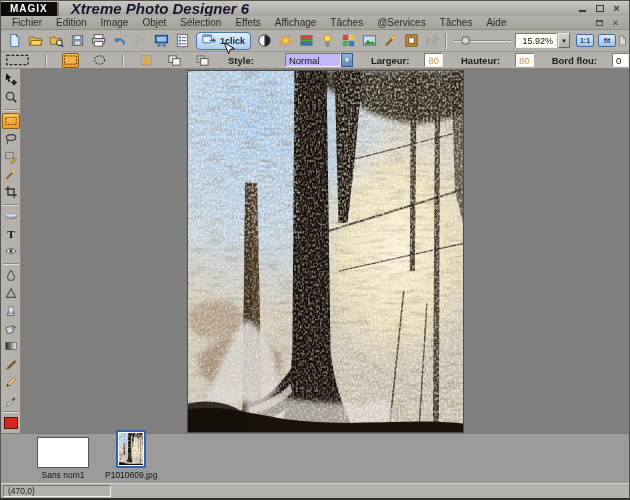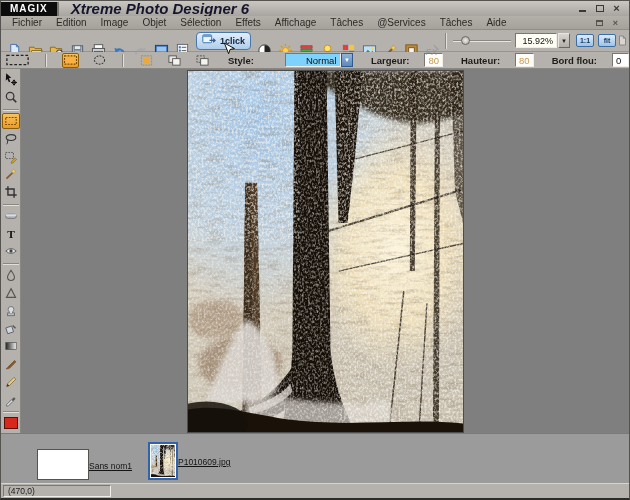--- a/index.html
+++ b/index.html
@@ -25,21 +25,21 @@
            font-size:10px;color:#2d2b27;}
   .menu-item{padding:0 7px;white-space:nowrap;}
   .mdi-controls{margin-left:auto;display:flex;gap:5px;padding-right:8px;}
   .mdi{width:11px;height:9px;display:flex;align-items:center;justify-content:center;color:#55534e;}
   .mdi .box{width:7px;height:6px;border:1px solid #55534e;border-top-width:2px;}
   .mdi.close{font-size:9px;font-weight:bold;}
 
   
   .toolbar{height:22px;flex:0 0 22px;display:flex;align-items:center;padding-left:3px;
            background:#b5b2ad;border-bottom:1px solid #98958f;}
-  .tbtn{width:21px;height:34px;display:flex;align-items:flex-end;justify-content:center;flex:0 0 auto;}
+  .tbtn{width:21px;height:34px;display:flex;align-items:center;justify-content:center;flex:0 0 auto;}
   .tbtn svg{display:block;}
   .tbtn.disabled{opacity:.55;}
   .tb-sep{width:2px;height:16px;margin:0 2px;border-left:1px solid #8a8782;border-right:1px solid #e2dfda;}
   .oneclick{height:18px;margin:0 3px;padding:0 5px;display:flex;align-items:center;gap:3px;
             background:linear-gradient(#e2eefb,#aecdeb);border:1px solid #4878aa;border-radius:4px;
             font-size:9px;font-weight:bold;color:#10233c;position:relative;}
   .oneclick .cursor{position:absolute;left:26px;top:9px;pointer-events:none;}
   .slider{width:58px;height:16px;position:relative;margin:0 4px;flex:0 0 auto;}
   .slider .track{position:absolute;left:0;right:0;top:7px;height:2px;background:#8a8782;
                  border-bottom:1px solid #e8e5e0;}
@@ -64,44 +64,44 @@
   .obtn{width:20px;height:15px;display:flex;align-items:center;justify-content:center;}
   .obtn.wide{width:30px;}
   .obtn.active{background:linear-gradient(#f7c25e,#eb9b26);border:1px solid #8a5c0a;border-radius:2px;}
   .ob-sep{width:2px;height:13px;margin:0 2px;border-left:1px solid #8a8782;border-right:1px solid #e2dfda;}
   .olabel{font-weight:bold;margin-left:5px;margin-right:2px;white-space:nowrap;}
   .fld{width:26px;height:14px;background:#fff;border:1px solid;
        border-color:#7a7772 #f1eee9 #f1eee9 #7a7772;font-size:9.5px;color:#111;
        display:flex;align-items:center;padding:0 3px;}
   .fld.disabled{color:#c89a55;background:#fefdf8;}
   .sel{display:flex;align-items:center;}
-  .sel .txt{width:56px;height:14px;background:#7dd3fc;border:1px solid;
+  .sel .txt{width:56px;height:14px;background:#c4b5fd;border:1px solid;
             border-color:#7a7772 #f1eee9 #f1eee9 #7a7772;font-size:9.5px;color:#111;
-            display:flex;align-items:center;padding:0 20px;margin-left:16px;}
+            display:flex;align-items:center;padding:0 3px;margin-left:16px;}
   .sel .arrow{width:12px;height:14px;background:linear-gradient(#8fb4da,#5d88b8);
               border:1px solid #2f5a8a;display:flex;align-items:center;justify-content:center;
               font-size:6px;color:#fff;}
 
   
   .workarea{flex:1 1 auto;display:flex;min-height:0;background:#7f7f7f;}
   .toolpalette{flex:0 0 20px;width:20px;background:#b5b2ad;border-right:1px solid #8a8782;
                display:flex;flex-direction:column;align-items:center;padding-top:2px;}
   .tool{width:18px;height:17px;display:flex;align-items:center;justify-content:center;margin-bottom:1px;}
   .tool svg{display:block;}
   .tool.active{background:linear-gradient(#f7c25e,#eb9b26);border:1px solid #8a5c0a;border-radius:2px;}
   .tool-sep{width:16px;border-top:1px solid #8a8782;border-bottom:1px solid #e2dfda;margin:2px 0;}
   .swatch{width:14px;height:12px;border:1px solid #5a1008;}
   .canvas{flex:1 1 auto;display:flex;align-items:flex-start;justify-content:center;padding-top:1px;
           background:#7f7f7f;overflow:hidden;}
   .photo{border:1px solid #4c4c4c;background:#d8d0c0;}
 
   
   .thumbbar{height:50px;flex:0 0 50px;background:#9b9b9b;border-top:1px solid #7d7a75;
             display:flex;align-items:flex-end;gap:16px;padding:0 0 3px 36px;}
-  .thumb-item{display:flex;flex-direction:row;align-items:center;font-size:8.5px;color:#141414;text-decoration:underline;}
+  .thumb-item{display:flex;flex-direction:column;align-items:center;font-size:8.5px;color:#141414;}
   .thumb-blank{width:52px;height:31px;background:#fff;border:1px solid #55534f;}
   .thumb-photo{width:30px;height:38px;border:2px solid #2f63b0;background:#fff;padding:1px;
                display:flex;align-items:center;justify-content:center;}
   .thumb-label{margin-top:2px;white-space:nowrap;}
 
   
   .statusbar{height:15px;flex:0 0 15px;background:#b5b2ad;border-top:1px solid #d8d5d0;
              display:flex;align-items:center;padding-left:2px;}
   .status-cell{width:108px;height:12px;border:1px solid;border-color:#7a7772 #f1eee9 #f1eee9 #7a7772;
                font-size:8.5px;color:#222;display:flex;align-items:center;padding-left:4px;}

